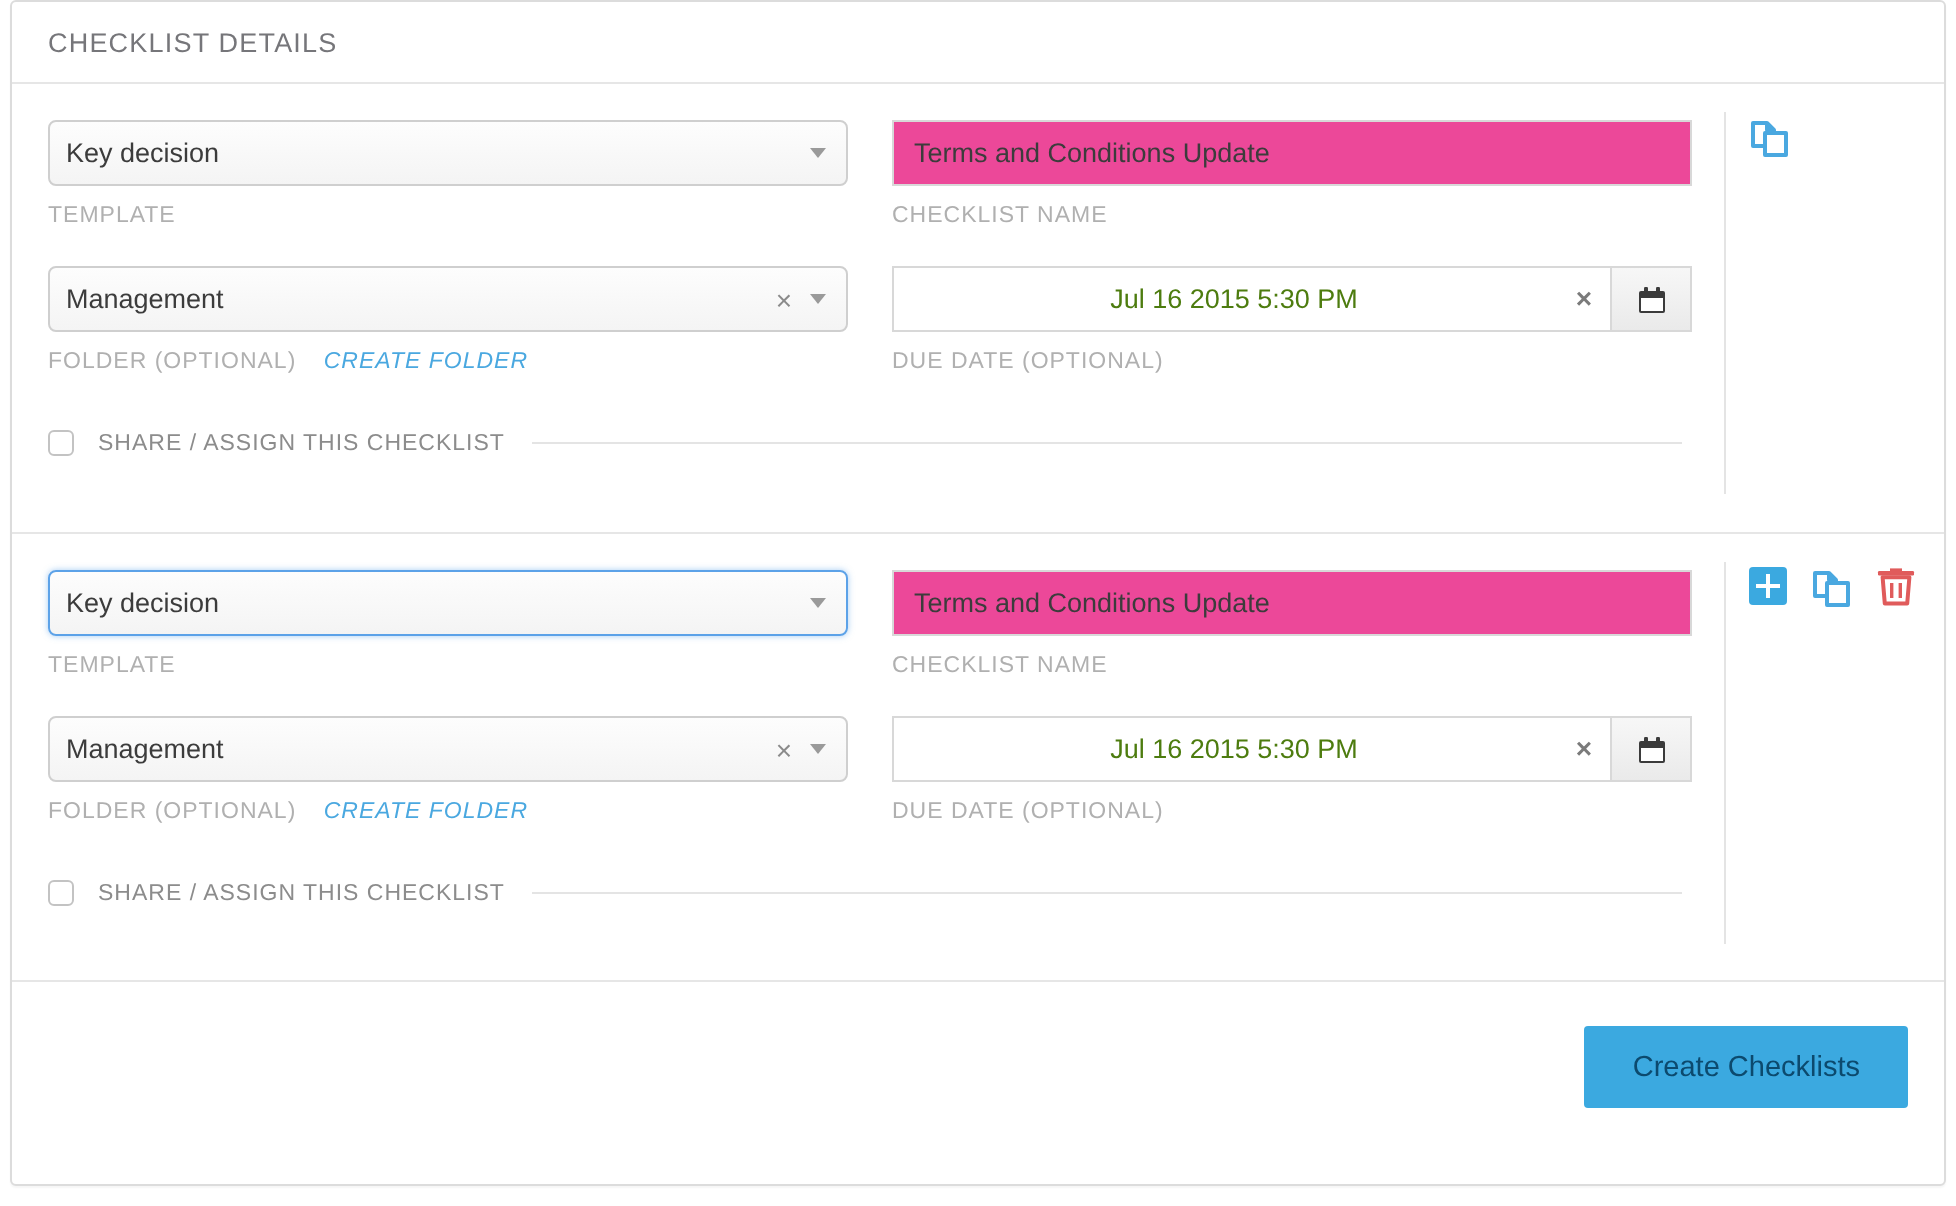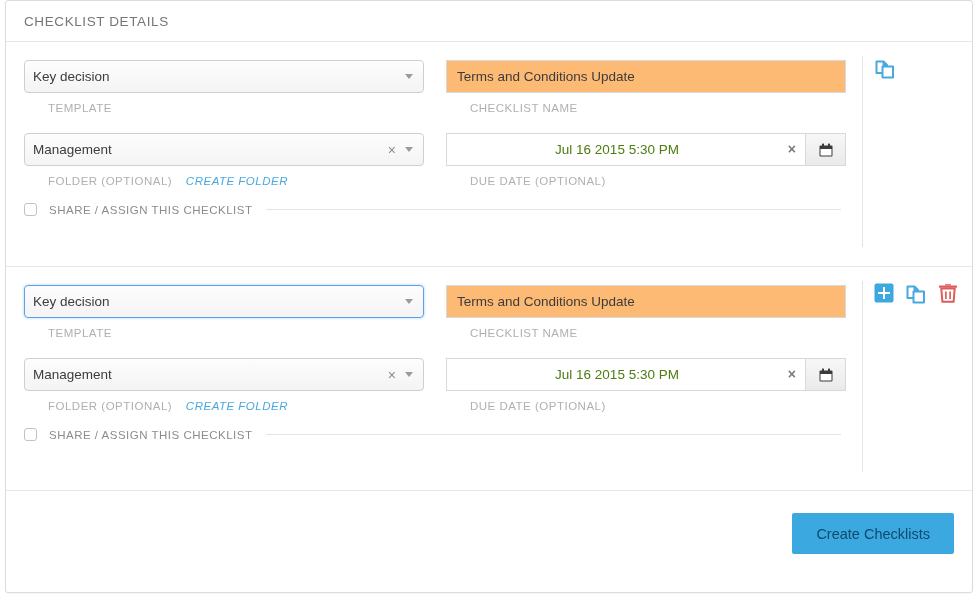--- a/index.html
+++ b/index.html
@@ -94,21 +94,21 @@
     border-top: 5px solid #9a9a9a;
     margin-right: 2px;
   }
 
   
   .inp-wrap { position: relative; display: flex; height: 33px; }
   .inp {
     flex: 1;
     height: 33px;
     border: 1px solid #d8d8d8;
-    background: #fdba74;
+    background: #ec4899;
     font-family: "Liberation Sans", sans-serif;
     font-size: 13.5px;
     color: #3c3c3c;
     padding: 0 10px;
     outline: none;
     border-radius: 0;
   }
   .inp::placeholder { color: #b5b5b5; }
 
   .date-wrap { position: relative; display: flex; width: 400px; }
@@ -145,35 +145,34 @@
   }
   .cal-ico { display: block; }
 
   
   .flabel {
     margin-top: 9px;
     font-size: 11.5px;
     letter-spacing: 0.5px;
     color: #b0b0b0;
     white-space: nowrap;
-    margin-left: 24px;
   }
   .link {
     color: #4aa8e0;
     margin-left: 10px;
     cursor: pointer;
     letter-spacing: 0.5px;
     font-style: italic;
   }
 
   
   .share-row {
     display: flex;
     align-items: center;
-    margin-top: 16px;
+    margin-top: 28px;
     padding-left: 18px;
     width: 835px;
   }
   .cbx {
     width: 13px; height: 13px;
     border: 1px solid #c3c3c3;
     border-radius: 3px;
     background: #fff;
     flex: 0 0 auto;
     cursor: pointer;

